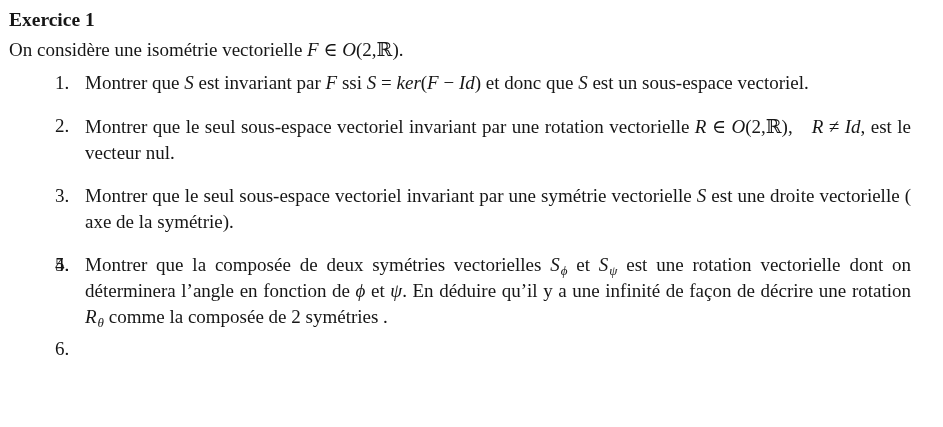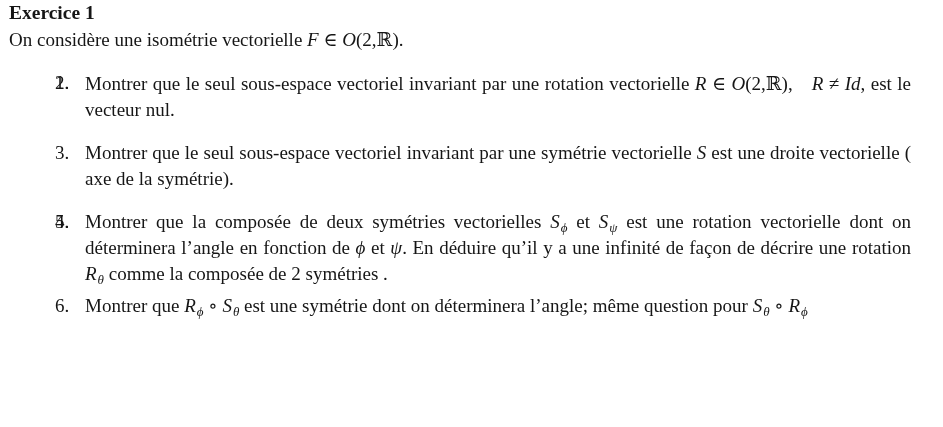--- a/index.html
+++ b/index.html
@@ -13,29 +13,29 @@
     background: #ffffff;
     color: #161616;
     font-family: "Liberation Serif", "DejaVu Serif", serif;
     font-size: 19px;
     line-height: 26px;
   }
   .page {
     box-sizing: border-box;
     width: 943px;
     height: 427px;
-    padding: 0 32px 0 9px;
+    padding: 7px 32px 0 9px;
   }
   .title {
     font-weight: 700;
     font-size: 19.5px;
     line-height: 26px;
   }
   .intro {
-    line-height: 26px;
+    line-height: 32px;
   }
   .qlist {
     list-style: none;
     margin: 4px 0 0 0;
     padding: 0;
   }
   .q {
     position: relative;
     padding-left: 76px;
     margin: 0 0 17px 0;
@@ -65,34 +65,34 @@
 </style>
 </head>
 <body>
 
 <div class="page">
   <div class="title">Exercice 1</div>
   <div class="intro">On considère une isométrie vectorielle <span class="mi">F</span> ∈ <span class="mi">O</span>(2,<span class="mbb">ℝ</span>).</div>
   <ol class="qlist">
     <li class="q">
       <span class="qnum">1.</span>
+      <span class="qtext">Montrer que <span class="mi">S</span> est invariant par <span class="mi">F</span> ssi <span class="mi">S</span> = <span class="mi">ker</span>(<span class="mi">F</span> − <span class="mi">Id</span>) et donc que <span class="mi">S</span> est un sous-espace vectoriel.</span>
     </li>
     <li class="q">
       <span class="qnum">2.</span>
       <span class="qtext">Montrer que le seul sous-espace vectoriel invariant par une rotation vectorielle <span class="mi">R</span> ∈ <span class="mi">O</span>(2,<span class="mbb">ℝ</span>), <span class="mi">R</span> ≠ <span class="mi">Id</span>, est le vecteur nul.</span>
     </li>
     <li class="q">
       <span class="qnum">3.</span>
       <span class="qtext">Montrer que le seul sous-espace vectoriel invariant par une symétrie vectorielle <span class="mi">S</span> est une droite vectorielle ( axe de la symétrie).</span>
     </li>
     <li class="q">
       <span class="qnum">4.</span>
     </li>
     <li class="q tight">
       <span class="qnum">5.</span>
       <span class="qtext">Montrer que la composée de deux symétries vectorielles <span class="mi">S</span><span class="msub">ϕ</span> et <span class="mi">S</span><span class="msub">ψ</span> est une rotation vectorielle dont on déterminera l’angle en fonction de <span class="mi">ϕ</span> et <span class="mi">ψ</span>. En déduire qu’il y a une infinité de façon de décrire une rotation <span class="mi">R</span><span class="msub">θ</span> comme la composée de 2 symétries .</span>
     </li>
     <li class="q">
       <span class="qnum">6.</span>
-      <span class="qtext">Montrer que <span class="mi">R</span><span class="msub">ϕ</span> ∘ <span class="mi">S</span><span class="msub">θ</span> est une symétrie dont on déterminera l’angle; même question pour <span class="mi">S</span><span class="msub">θ</span> ∘ <span class="mi">R</span><span class="msub">ϕ</span></span>
     </li>
   </ol>
 </div>
 
 </body></html>

